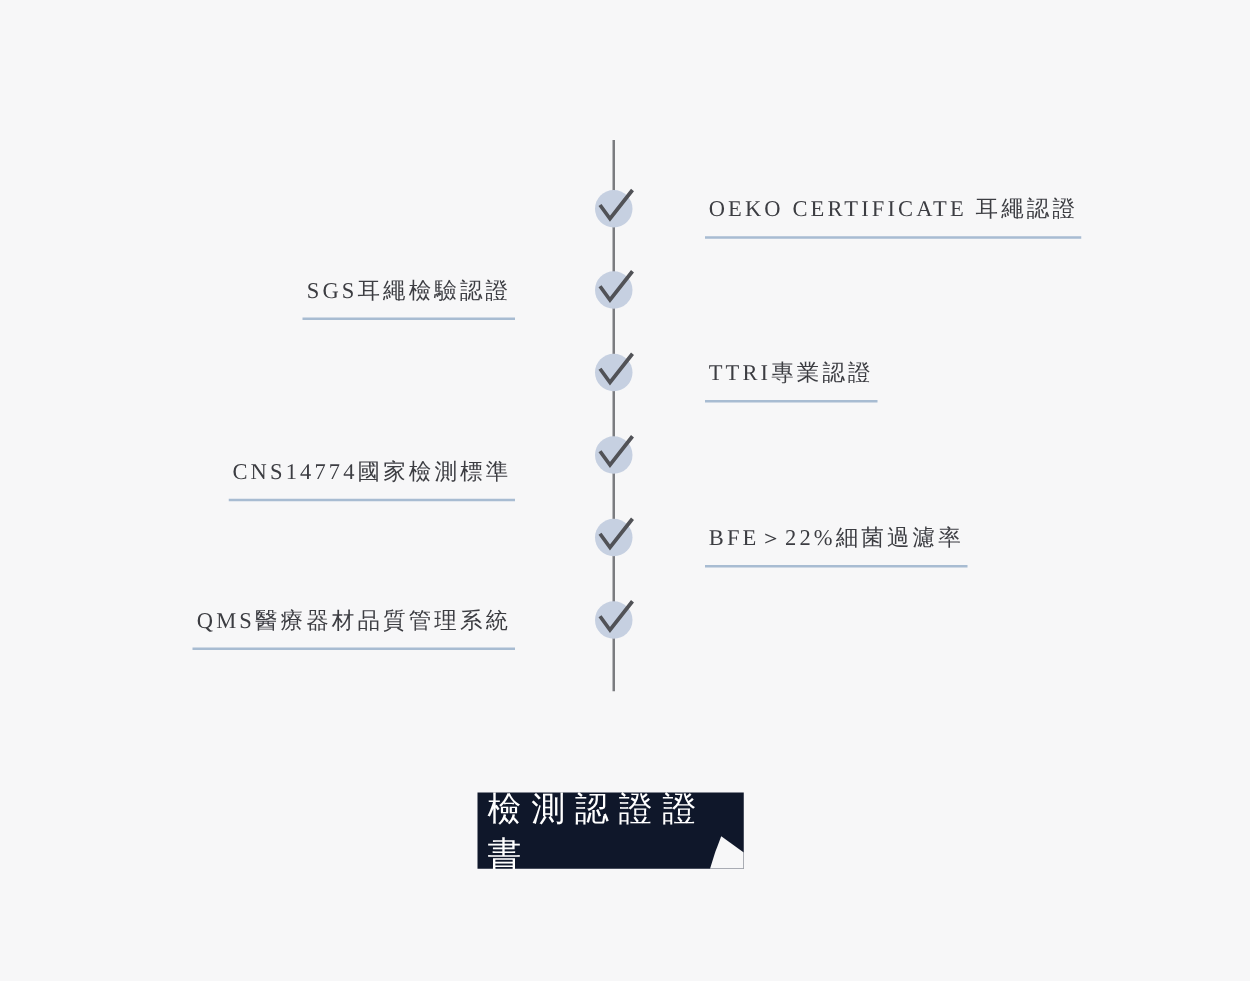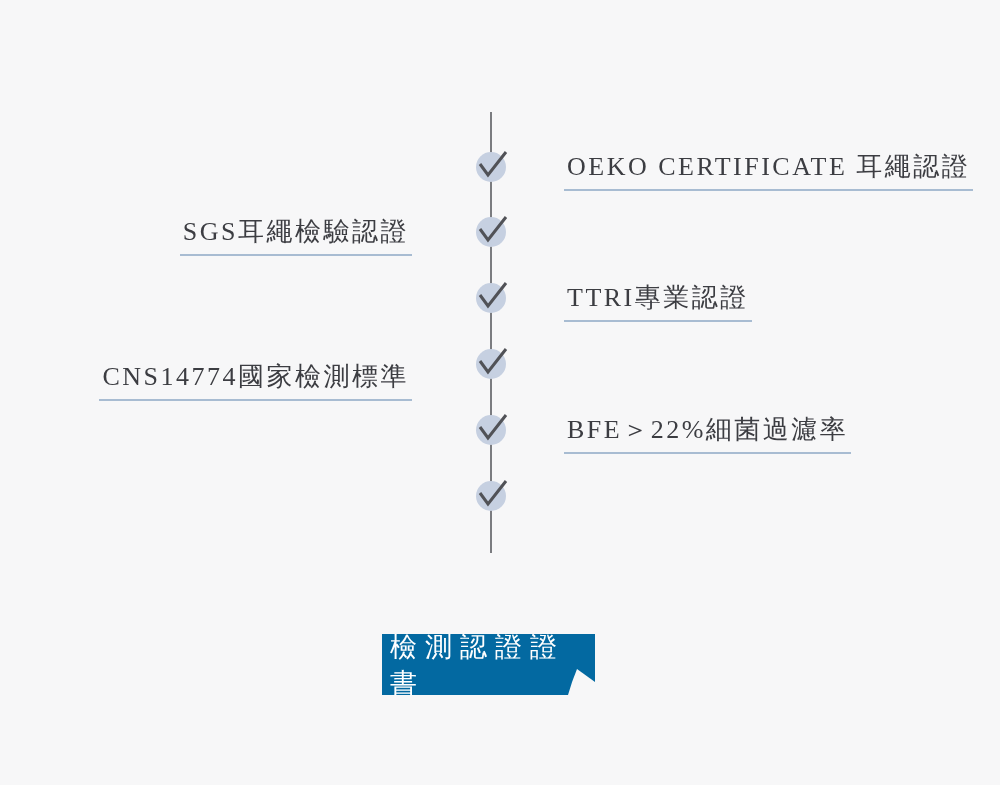--- a/index.html
+++ b/index.html
@@ -34,21 +34,21 @@
     .node-1 { top: 149px; }
     .node-2 { top: 214px; }
     .node-3 { top: 280px; }
     .node-4 { top: 346px; }
     .node-5 { top: 412px; }
     .node-6 { top: 478px; }
 
     
     .cert-label {
       position: absolute;
-      font-size: 26px;
+      font-size: 18px;
       line-height: 30px;
       letter-spacing: 2.5px;
       color: #3c3d42;
       border-bottom: 2px solid #a8bcd2;
       padding: 0 3px 7px 3px;
       white-space: nowrap;
     }
     .cert-label.right { left: 564px; text-align: left; }
     .cert-label.left  { right: 588px; text-align: right; }
 
@@ -59,21 +59,21 @@
     .label-5 { top: 415px; }
     .label-6 { top: 481px; }
 
     
     .badge {
       position: absolute;
       left: 382px;
       top: 634px;
       width: 213px;
       height: 61px;
-      background: #0369a1;
+      background: #0f172a;
       color: #ffffff;
       font-family: "Liberation Sans", "DejaVu Sans", sans-serif;
       font-size: 27px;
       letter-spacing: 8px;
       display: flex;
       align-items: center;
       justify-content: flex-end;
       padding-left: 8px;
       box-sizing: border-box;
     }
@@ -144,20 +144,21 @@
   <div class="cert-label right label-1">OEKO CERTIFICATE 耳繩認證</div>
 
   <div class="cert-label left label-2">SGS耳繩檢驗認證</div>
 
   <div class="cert-label right label-3">TTRI專業認證</div>
 
   <div class="cert-label left label-4">CNS14774國家檢測標準</div>
 
   <div class="cert-label right label-5">BFE＞22%細菌過濾率</div>
 
+  <div class="cert-label left label-6">QMS醫療器材品質管理系統</div>
 
   <div class="badge">
     <span>檢測認證證書</span>
     <span class="badge-tail">
       <svg width="30" height="28" viewBox="0 0 30 28">
         <path d="M 12,2 Q 7,14 3,28 L 30,28 L 30,15 Z" fill="#f7f7f8"></path>
       </svg>
     </span>
   </div>
 

